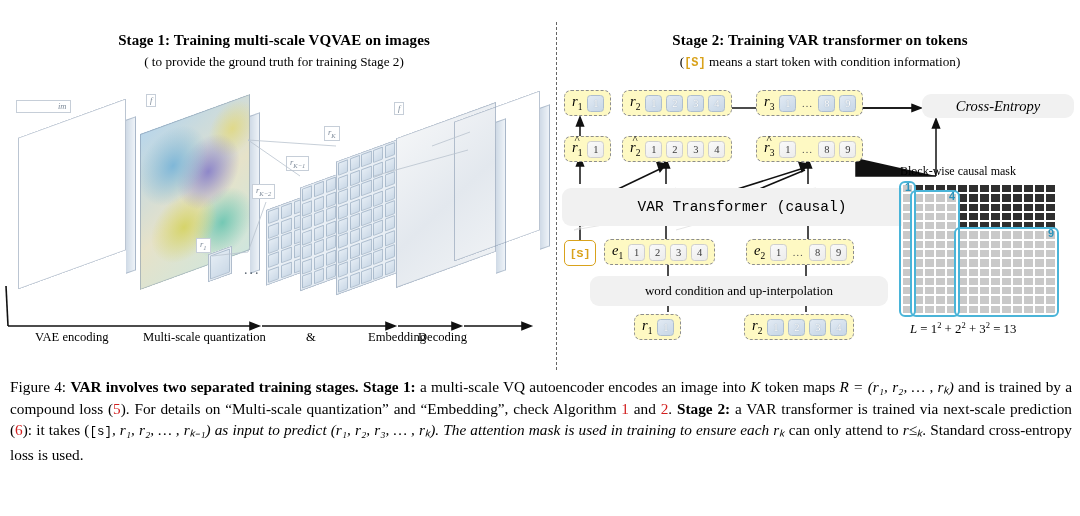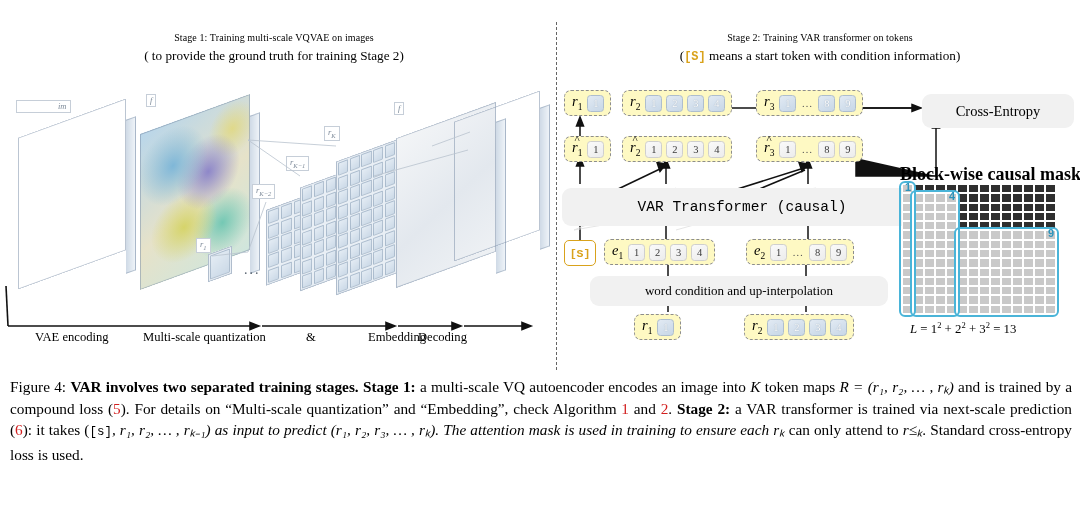--- a/index.html
+++ b/index.html
@@ -6,21 +6,21 @@
   body{width:1080px;height:516px;font-family:"Liberation Serif",serif;color:#000;overflow:hidden;position:relative;}
 
   .fig{position:absolute;left:0;top:0;width:1080px;height:516px;}
 
   
   .divider{position:absolute;left:556px;top:22px;width:0;height:348px;
     border-left:1.6px dashed #4a4a4a;opacity:.85;}
 
   
   .panel-head{position:absolute;text-align:center;}
-  .panel-head .l1{font-weight:normal;font-size:10px;letter-spacing:.1px;white-space:nowrap;}
+  .panel-head .l1{font-weight:bold;font-size:15px;letter-spacing:.1px;white-space:nowrap;}
   .panel-head .l2{font-size:13.2px;margin-top:5px;white-space:nowrap;}
   #stage1-head{left:0;top:32px;width:548px;}
   #stage2-head{left:560px;top:32px;width:520px;}
   .gold{color:#d9a21b;font-weight:bold;font-family:"Liberation Mono",monospace;font-size:12px;}
 
   
   #stage1{position:absolute;left:0;top:80px;width:548px;height:290px;}
 
   .plane{position:absolute;transform-origin:50% 50%;}
   
@@ -87,21 +87,21 @@
   .stoken{position:absolute;border:1.6px solid #d9a21b;border-radius:5px;background:#fff;
      color:#d9a21b;font-family:"Liberation Mono",monospace;font-weight:bold;font-size:11.5px;
      display:flex;align-items:center;justify-content:center;}
 
   .modbox{position:absolute;background:#f1f1f1;border-radius:9px;display:flex;
       align-items:center;justify-content:center;font-size:14.5px;white-space:nowrap;}
   .modbox.small{font-size:13px;}
 
   
   #mask{position:absolute;}
-  .mask-title{position:absolute;font-size:18px;white-space:nowrap;font-weight:bold;}
+  .mask-title{position:absolute;font-size:12px;white-space:nowrap;}
   .mgrid{position:absolute;display:grid;background:#ffffff;}
   .mgrid b{display:block;border:0.6px solid #ffffff;}
   .mc-dark{background:#2f2f2f;}
   .mc-light{background:#c9c9c9;}
   .bbox{position:absolute;border:2.2px solid #4ab4d8;border-radius:6px;box-sizing:border-box;}
   .bnum{position:absolute;color:#2b93bb;font-weight:bold;font-size:11px;
         font-family:"Liberation Sans",sans-serif;}
   .leq{position:absolute;font-size:12.8px;white-space:nowrap;}
   .leq sup{font-size:8.5px;}
 
@@ -443,21 +443,21 @@
     </div>
 
     <div class="grp" style="left:200px;top:56px;">
       <span class="sym"><span class="hat">^</span>r<sub>3</sub></span>
       <span class="chip grey">1</span>
       <span class="ell">…</span>
       <span class="chip grey">8</span>
       <span class="chip grey">9</span>
     </div>
 
-    <div class="modbox" style="left:366px;top:14px;width:152px;height:34px;">Cross-Entropy</div>
+    <div class="modbox" style="left:366px;top:14px;width:152px;height:24px;font-style:italic;">Cross-Entropy</div>
 
     <div class="modbox" style="left:6px;top:108px;width:360px;height:38px;font-family:Liberation Mono, monospace;">VAR Transformer (causal)</div>
 
     <div class="stoken" style="left:8px;top:160px;width:30px;height:24px;">[S]</div>
 
     <div class="grp" style="left:48px;top:159px;">
       <span class="sym">e<sub>1</sub></span>
       <span class="chip grey">1</span>
       <span class="chip grey">2</span>
       <span class="chip grey">3</span>

